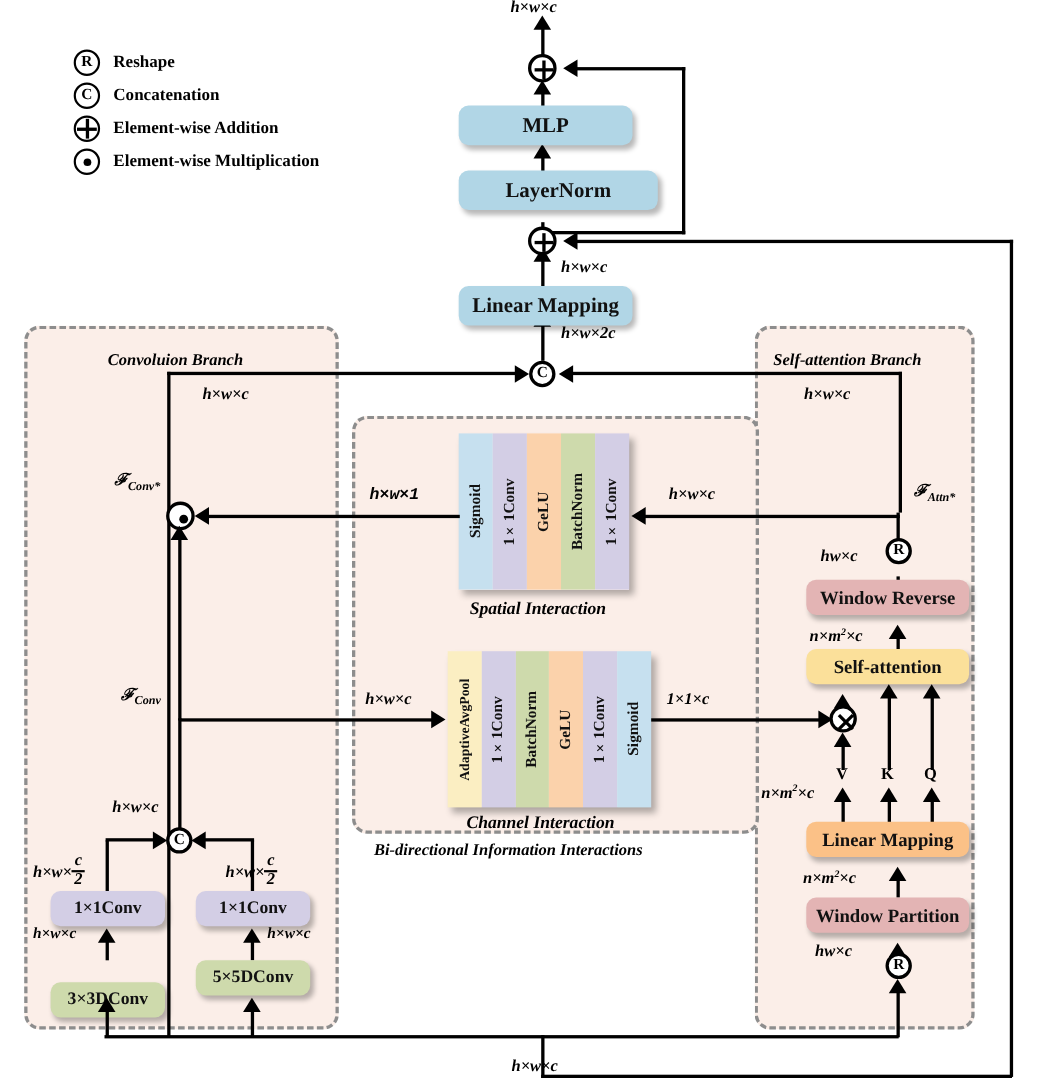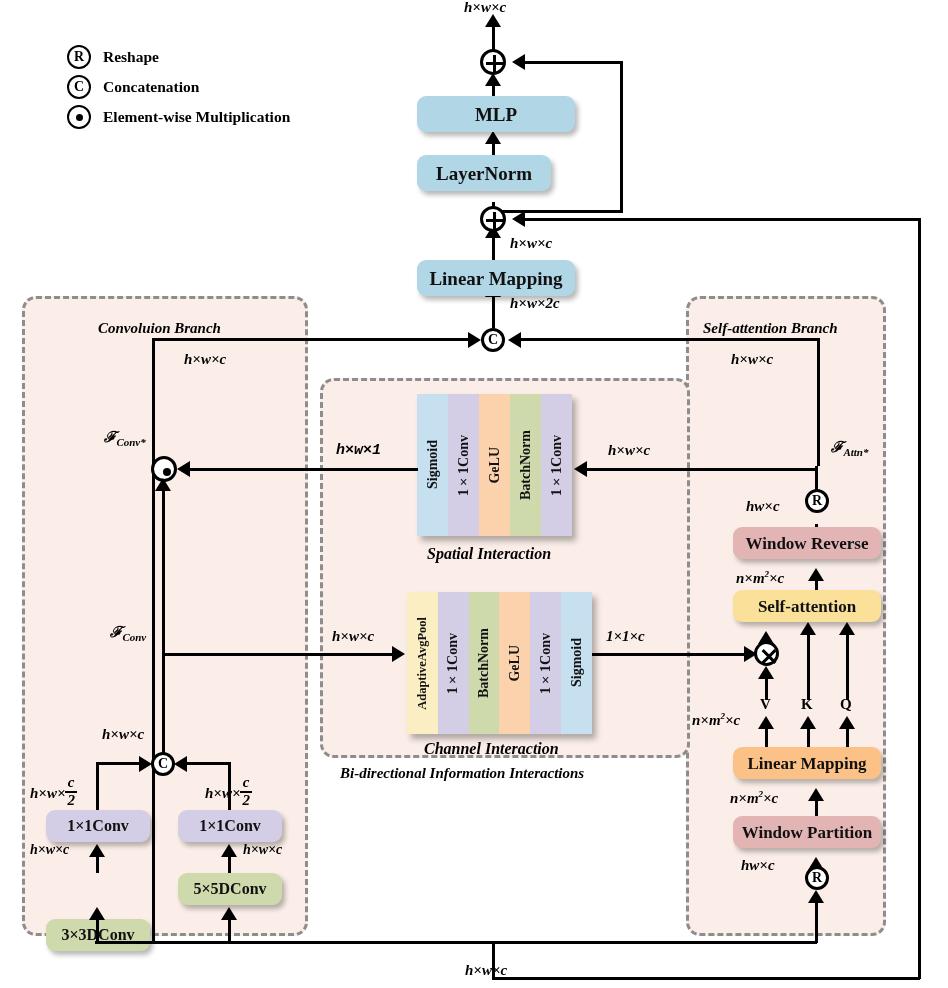--- a/index.html
+++ b/index.html
@@ -88,20 +88,28 @@
     <div class="lgrow">
       <span class="lgsym">
         <span class="circ"></span>
           <span class="ch">C</span>
       </span>
       <span class="lgtxt">Concatenation</span>
     </div>
     <div class="lgrow">
       <span class="lgsym">
         <span class="circ"></span>
+        <span class="bar" style="left:4px;top:11.5px;width:18px;height:3px;"></span>
+        <span class="bar" style="left:11.5px;top:4px;width:3px;height:18px;"></span>
+      </span>
+      <span class="lgtxt">Element-wise Addition</span>
+    </div>
+    <div class="lgrow">
+      <span class="lgsym">
+        <span class="circ"></span>
         <span class="bar" style="left:9.5px;top:9.5px;width:7px;height:7px;border-radius:50%;"></span>
       </span>
       <span class="lgtxt">Element-wise Multiplication</span>
     </div>
   </div>
 
   <div class="ln lnv" style="left:492px;top:26px;height:28px;"></div>
   <div class="ah ah-up" style="left:485px;top:14px;"></div>
   <div class="mlbl" style="left:464px;top:0px;">h×w×c</div>
 
@@ -126,21 +134,21 @@
   <div class="ln lnh" style="left:522px;top:61px;width:101px;"></div>
   <div class="ah ah-left" style="left:512px;top:54px;"></div>
 
   <div class="ln lnh" style="left:522px;top:218px;width:399px;"></div>
   <div class="ah ah-left" style="left:512px;top:211px;"></div>
   <div class="ln lnv" style="left:918px;top:218px;height:761px;"></div>
 
   <div class="blk" style="left:417px;top:96px;width:158px;height:36px;background:#b1d6e6;font-size:19px;">
     <span>MLP</span>
   </div>
-  <div class="blk" style="left:417px;top:155px;width:134px;height:36px;background:#b1d6e6;font-size:19px;">
+  <div class="blk" style="left:417px;top:155px;width:181px;height:36px;background:#b1d6e6;font-size:19px;">
     <span>LayerNorm</span>
   </div>
   <div class="blk" style="left:417px;top:260px;width:158px;height:36px;background:#b1d6e6;font-size:19px;">
     <span>Linear Mapping</span>
   </div>
 
   <div class="op" style="left:480px;top:49px;width:26px;height:26px;">
     <span class="gl" style="left:3px;top:9.5px;width:17px;height:3px;"></span>
     <span class="gl" style="left:9.5px;top:3px;width:3px;height:17px;"></span>
   </div>
@@ -261,21 +269,21 @@
     <span>1×1Conv</span>
   </div>
 
   <div class="ln lnv" style="left:96px;top:856px;height:17px;"></div>
   <div class="ah ah-up" style="left:89px;top:844px;"></div>
   <div class="ln lnv" style="left:228px;top:856px;height:17px;"></div>
   <div class="ah ah-up" style="left:221px;top:844px;"></div>
   <div class="mlbl" style="left:30px;top:843px;font-size:14px;">h×w×c</div>
   <div class="mlbl" style="left:243px;top:843px;font-size:14px;">h×w×c</div>
 
-  <div class="blk" style="left:46px;top:919px;width:104px;height:32px;background:#cedaac;font-size:16px;">
+  <div class="blk" style="left:46px;top:893px;width:104px;height:32px;background:#cedaac;font-size:16px;">
     <span>3×3DConv</span>
   </div>
   <div class="blk" style="left:178px;top:873px;width:104px;height:32px;background:#cedaac;font-size:16px;">
     <span>5×5DConv</span>
   </div>
 
   <div class="ln lnv" style="left:96px;top:919px;height:24px;"></div>
   <div class="ah ah-up" style="left:89px;top:907px;"></div>
   <div class="ln lnv" style="left:228px;top:919px;height:24px;"></div>
   <div class="ah ah-up" style="left:221px;top:907px;"></div>

